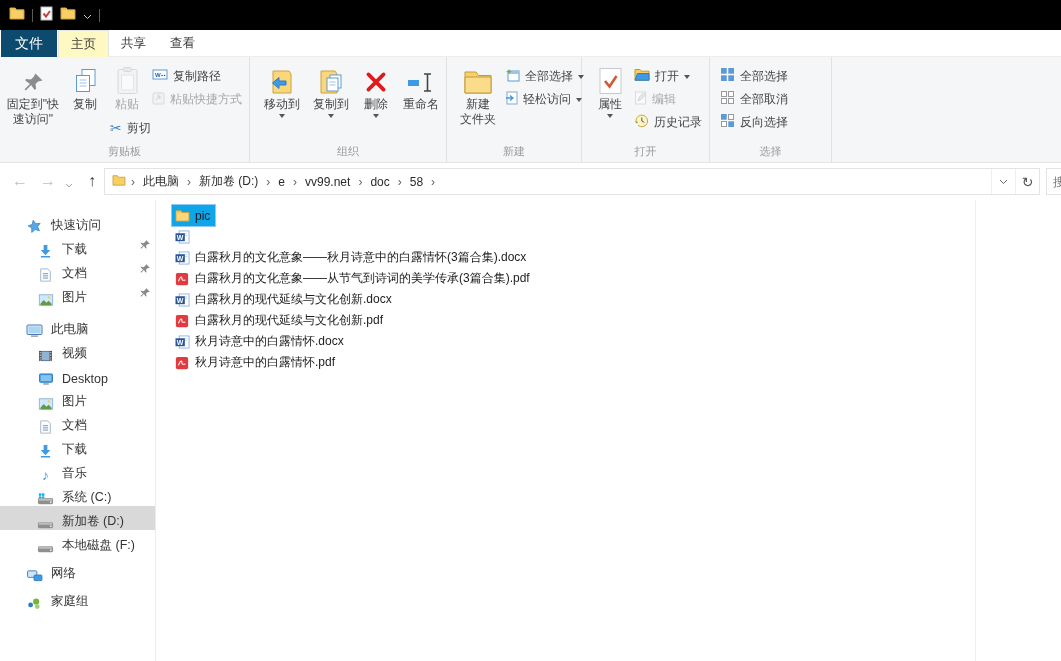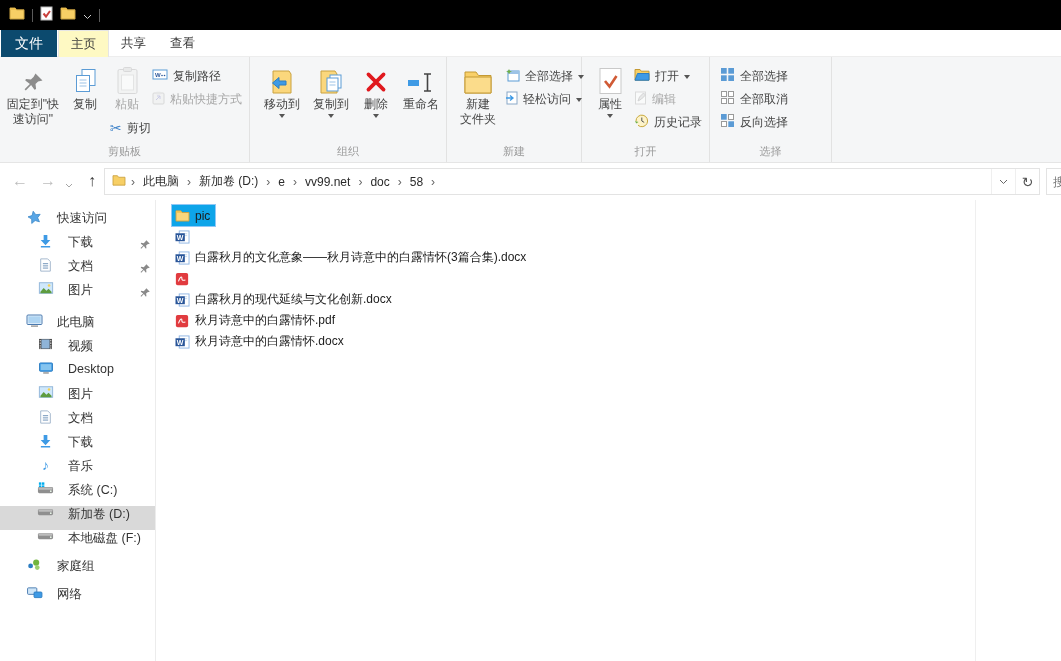--- a/index.html
+++ b/index.html
@@ -50,22 +50,22 @@
   .addr-ctl { width:24px; height:25px; display:flex; align-items:center; justify-content:center;
     border-left:1px solid #efefef; color:#555; font-size:14px; }
   .searchbox { position:absolute; left:1046px; top:5px; width:120px; height:27px; border:1px solid #e3e3e3; }
   .searchbox input { border:none; outline:none; width:100%; height:100%; font-size:12px; color:#555;
     padding:0 6px; font-family:inherit; background:#fff; }
 
   
   .content { position:absolute; left:0; top:200px; width:1061px; height:461px; background:#fff; }
   .sidebar { position:absolute; left:0; top:0; width:156px; height:461px; border-right:1px solid #ececec;
     padding-top:10px; overflow:hidden; }
-  .side-row { position:relative; height:24px; display:flex; align-items:flex-start; font-size:12.5px;
-    color:#333; white-space:nowrap;gap:6px; }
+  .side-row { position:relative; height:24px; display:flex; align-items:flex-end; font-size:12.5px;
+    color:#333; white-space:nowrap; }
   .side-row.header { padding-left:26px; }
   .side-row.child { padding-left:37px; }
   .side-row.selected { background:#d9d9d9; }
   .side-row .ic { width:17px; margin-right:8px; display:flex; justify-content:center; align-items:center; }
   .side-pin { position:absolute; left:139px; top:5px; }
 
   .filepane { position:absolute; left:157px; top:0; width:818px; height:461px; padding:5px 0 0 15px; }
   .file-row { height:21px; display:inline-flex; align-items:center; font-size:12px; color:#1c1c1c;
     padding:0 5px 0 2px; white-space:nowrap; }
   .file-row.selected { background:#0ea5e9; outline:1px solid #90c8f6; }
@@ -485,36 +485,36 @@
             <svg width="17" height="11" viewBox="0 0 18 11">
               <rect x="1" y="3" width="16" height="6.5" rx="1.5" fill="#8f8f8f"></rect>
               <rect x="1.6" y="3.4" width="14.8" height="2.4" rx="1" fill="#bdbdbd"></rect>
               <circle cx="14.6" cy="7.3" r=".9" fill="#e8f5e8"></circle>
             </svg>
           </span>
           <span>本地磁盘 (F:)</span>
         </div>
         <div class="side-row header" style="margin-top: 4px;">
           <span class="ic">
+            <svg width="17" height="13" viewBox="0 0 17 14">
+              <rect x="1" y="2" width="10" height="7" rx="1" fill="#cfe6f8" stroke="#4a7ab0"></rect>
+              <rect x="8" y="6.5" width="8.5" height="6" rx="1" fill="#3e9ae5" stroke="#2d7ec2"></rect>
+            </svg>
+          </span>
+          <span>网络</span>
+        </div>
+        <div class="side-row header" style="margin-top: 4px;">
+          <span class="ic">
             <svg width="15" height="13" viewBox="0 0 16 14">
               <circle cx="3.8" cy="8.5" r="2.6" fill="#2d7ec2"></circle>
               <circle cx="9.8" cy="5" r="3.3" fill="#71b53c"></circle>
               <circle cx="11" cy="10.3" r="2.5" fill="#9dd06e"></circle>
             </svg>
           </span>
           <span>家庭组</span>
-        </div>
-        <div class="side-row header" style="margin-top: 4px;">
-          <span class="ic">
-            <svg width="17" height="13" viewBox="0 0 17 14">
-              <rect x="1" y="2" width="10" height="7" rx="1" fill="#cfe6f8" stroke="#4a7ab0"></rect>
-              <rect x="8" y="6.5" width="8.5" height="6" rx="1" fill="#3e9ae5" stroke="#2d7ec2"></rect>
-            </svg>
-          </span>
-          <span>网络</span>
         </div>
       </div>
     <div class="filepane">
       <div class="file-col" id="filelist">
           <div class="file-row selected">
             <span class="ic">
               <svg width="15" height="13" viewBox="0 0 16 14">
                 <path d="M1 2h5.2l1.3 1.8H15v9.2H1z" fill="#fbd77c" stroke="#caa240"></path>
                 <path d="M1 4h6.5L6.2 2.2H1z" fill="#eec04e"></path>
               </svg>
@@ -542,51 +542,61 @@
             </span>
             <span>白露秋月的文化意象——秋月诗意中的白露情怀(3篇合集).docx</span>
           </div>
           <div class="file-row">
             <span class="ic">
               <svg width="14" height="14" viewBox="0 0 16 16">
                 <rect x="1" y="1" width="14" height="14" rx="2" fill="#e13b3f"></rect>
                 <path d="M4 10.8c1.2-4 2.7-5.6 3.6-4.9.9.7-1.5 4.8 4.3 3.3" fill="none" stroke="#fff" stroke-width="1.2"></path>
               </svg>
             </span>
+            <span>白露秋月的文化意象——从节气到诗词的美学传承(3篇合集).pdf</span>
           </div>
           <div class="file-row">
             <span class="ic">
               <svg width="15" height="14" viewBox="0 0 16 15">
                 <rect x="4.5" y="1" width="10.5" height="13" fill="#fff" stroke="#8eb4e3"></rect>
                 <path d="M7 4h6M7 6h6" stroke="#c4d8ee"></path>
                 <rect x=".5" y="3.5" width="10" height="8.5" fill="#2a5699"></rect>
                 <text x="5.5" y="10.5" font-size="7.5" font-weight="bold" fill="#fff" text-anchor="middle">W</text>
               </svg>
             </span>
             <span>白露秋月的现代延续与文化创新.docx</span>
           </div>
           <div class="file-row">
             <span class="ic">
               <svg width="14" height="14" viewBox="0 0 16 16">
                 <rect x="1" y="1" width="14" height="14" rx="2" fill="#e13b3f"></rect>
                 <path d="M4 10.8c1.2-4 2.7-5.6 3.6-4.9.9.7-1.5 4.8 4.3 3.3" fill="none" stroke="#fff" stroke-width="1.2"></path>
               </svg>
             </span>
-            <span>秋月诗意中的白露情怀.pdf</span>
+            <span>白露秋月的现代延续与文化创新.pdf</span>
           </div>
           <div class="file-row">
             <span class="ic">
               <svg width="15" height="14" viewBox="0 0 16 15">
                 <rect x="4.5" y="1" width="10.5" height="13" fill="#fff" stroke="#8eb4e3"></rect>
                 <path d="M7 4h6M7 6h6" stroke="#c4d8ee"></path>
                 <rect x=".5" y="3.5" width="10" height="8.5" fill="#2a5699"></rect>
                 <text x="5.5" y="10.5" font-size="7.5" font-weight="bold" fill="#fff" text-anchor="middle">W</text>
               </svg>
             </span>
             <span>秋月诗意中的白露情怀.docx</span>
           </div>
+          <div class="file-row">
+            <span class="ic">
+              <svg width="14" height="14" viewBox="0 0 16 16">
+                <rect x="1" y="1" width="14" height="14" rx="2" fill="#e13b3f"></rect>
+                <path d="M4 10.8c1.2-4 2.7-5.6 3.6-4.9.9.7-1.5 4.8 4.3 3.3" fill="none" stroke="#fff" stroke-width="1.2"></path>
+              </svg>
+            </span>
+            <span>秋月诗意中的白露情怀.pdf</span>
+          </div>
         </div>
     </div>
     <div class="pane-divider"></div>
 
   </div>
 
 </div>
 
 </body></html>

